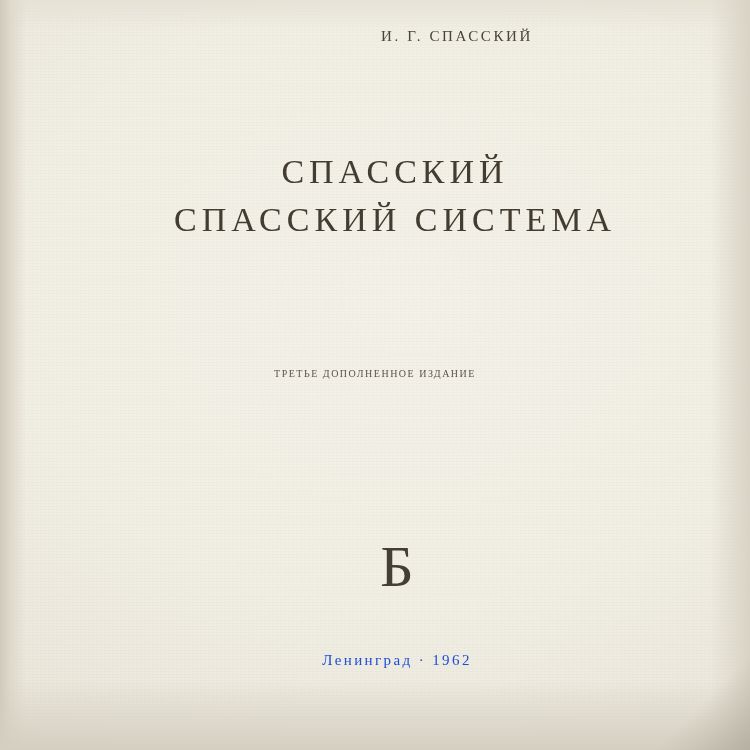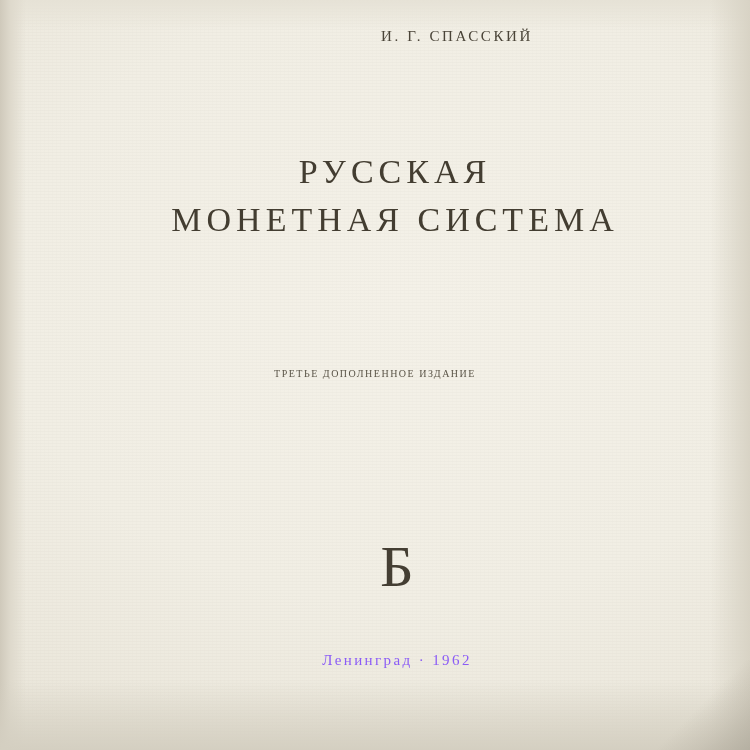--- a/index.html
+++ b/index.html
@@ -158,21 +158,21 @@
     position: absolute;
     top: 652px;
     left: 0;
     width: 750px;
     text-align: center;
     padding-left: 44px;
     box-sizing: border-box;
     font-family: "Liberation Serif", serif;
     font-size: 15px;
     letter-spacing: 2.4px;
-    color: #8b5cf6;
+    color: #1d4ed8;
   }
 
   
   .grain {
     position: absolute;
     left: 0; top: 0;
     width: 750px; height: 750px;
     opacity: 0.05;
     background-image:
       repeating-linear-gradient(0deg, rgba(120,110,90,0.5) 0px, rgba(120,110,90,0.5) 1px, rgba(255,255,255,0) 1px, rgba(255,255,255,0) 3px),
@@ -191,22 +191,22 @@
   <div class="left-shadow"></div>
   <div class="right-shadow"></div>
   <div class="bottom-shadow"></div>
   <div class="corner-fold"></div>
 
   <div class="content">
 
     <div class="author">И. Г. СПАССКИЙ</div>
 
     <div class="title">
-      <div class="title-line">РУССКАЯ</div>
-      <div class="title-line">МОНЕТНАЯ СИСТЕМА</div>
+      <div class="title-line">СПАССКИЙ</div>
+      <div class="title-line">СПАССКИЙ СИСТЕМА</div>
     </div>
 
 
     <div class="edition">ТРЕТЬЕ ДОПОЛНЕННОЕ ИЗДАНИЕ</div>
 
     <div class="publisher-mark">Б</div>
 
 
     <div class="city-year">Ленинград · 1962</div>
 

